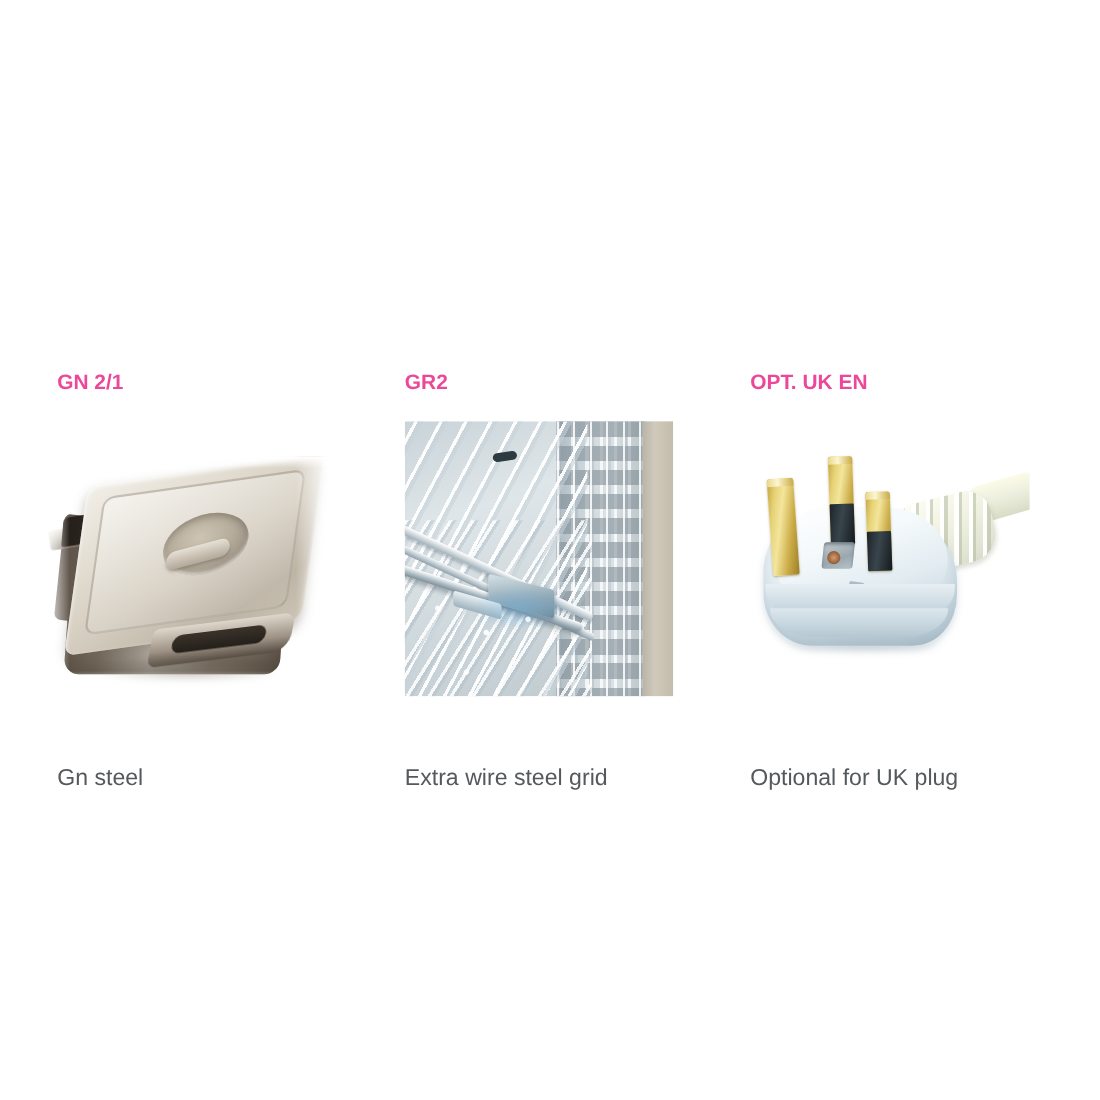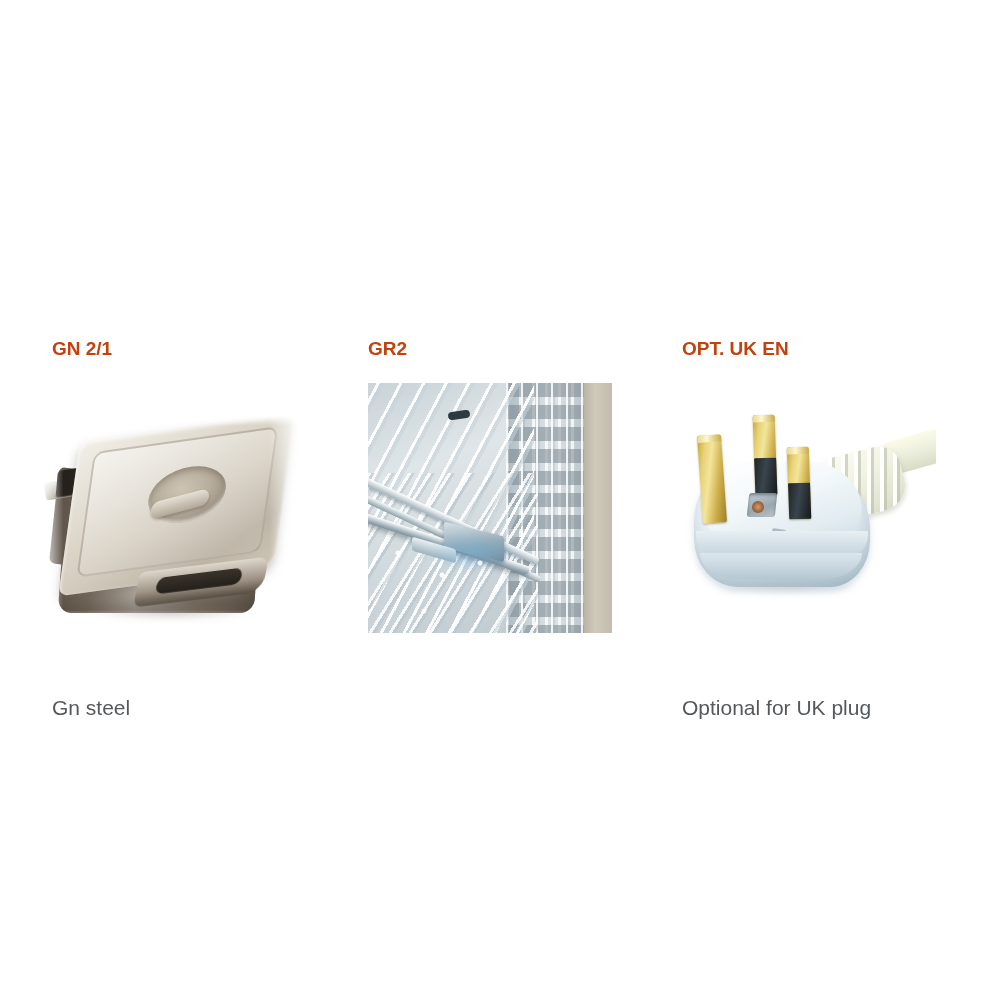--- a/index.html
+++ b/index.html
@@ -23,21 +23,21 @@
 
   .cols{position:absolute;left:0;top:0;width:1000px;height:1000px;}
   .col{position:absolute;top:0;}
   .col-1{left:52px;width:300px;}
   .col-2{left:368px;width:300px;}
   .col-3{left:682px;width:300px;}
 
   .col-label{
     position:absolute;top:337px;left:0;
     font-size:19px;line-height:24px;
-    font-weight:bold;color:#c2410c;
+    font-weight:bold;color:#ec4899;
     white-space:nowrap;
   }
   .caption{
     position:absolute;top:691px;left:0;
     font-size:21px;line-height:33px;
     color:#56595c;font-weight:normal;
     width:260px;
   }
   .caption span{display:block;}
 
@@ -354,20 +354,21 @@
         <div class="grid-edge-b"></div>
         <div class="grid-rail"></div>
         <div class="grid-clip"></div>
         <div class="grid-clip2"></div>
         <div class="grid-hole"></div>
         <div class="grid-glow"></div>
         <div class="grid-dots"></div>
       </div>
 
       <div class="caption">
+        <span>Extra wire steel grid</span>
       </div>
     </div>
 
     <div class="col col-3">
 
       <div class="col-label">OPT. UK EN</div>
 
       <div class="imgbox plug-box">
         <div class="plug-bg"></div>
 

